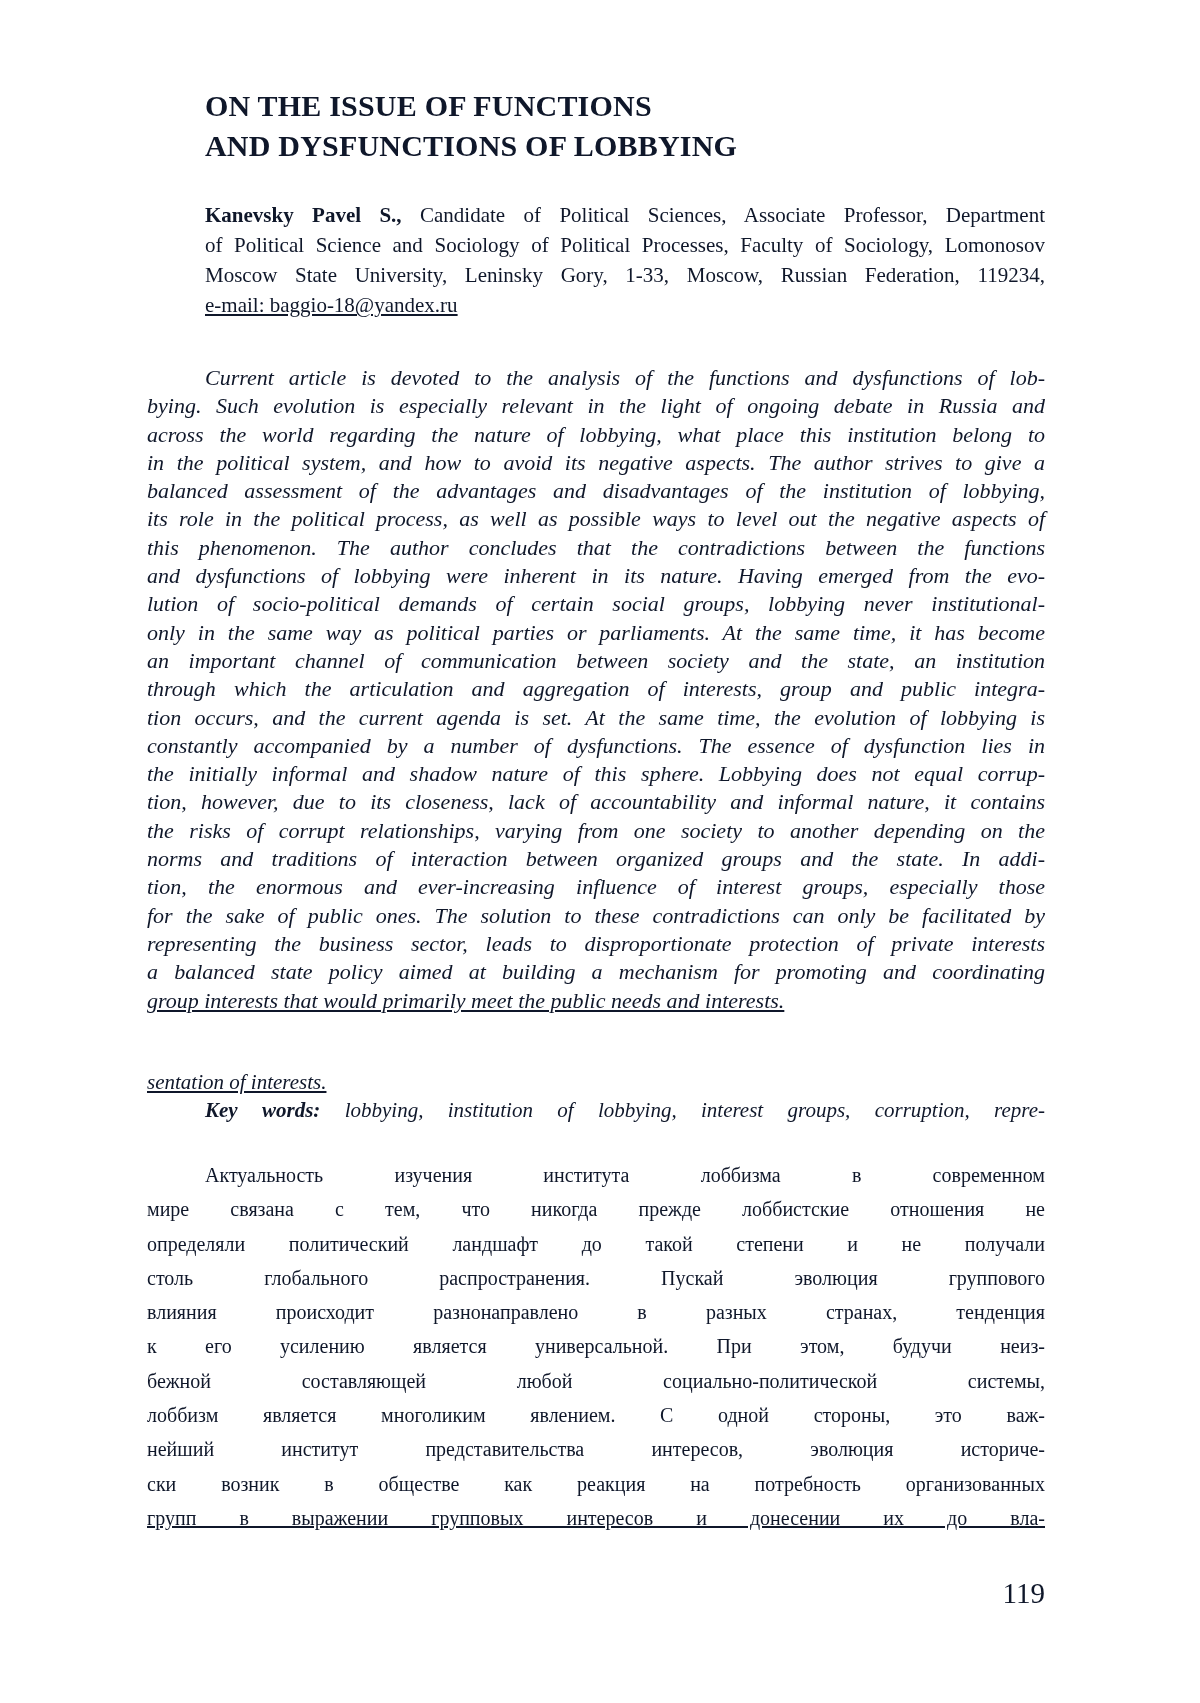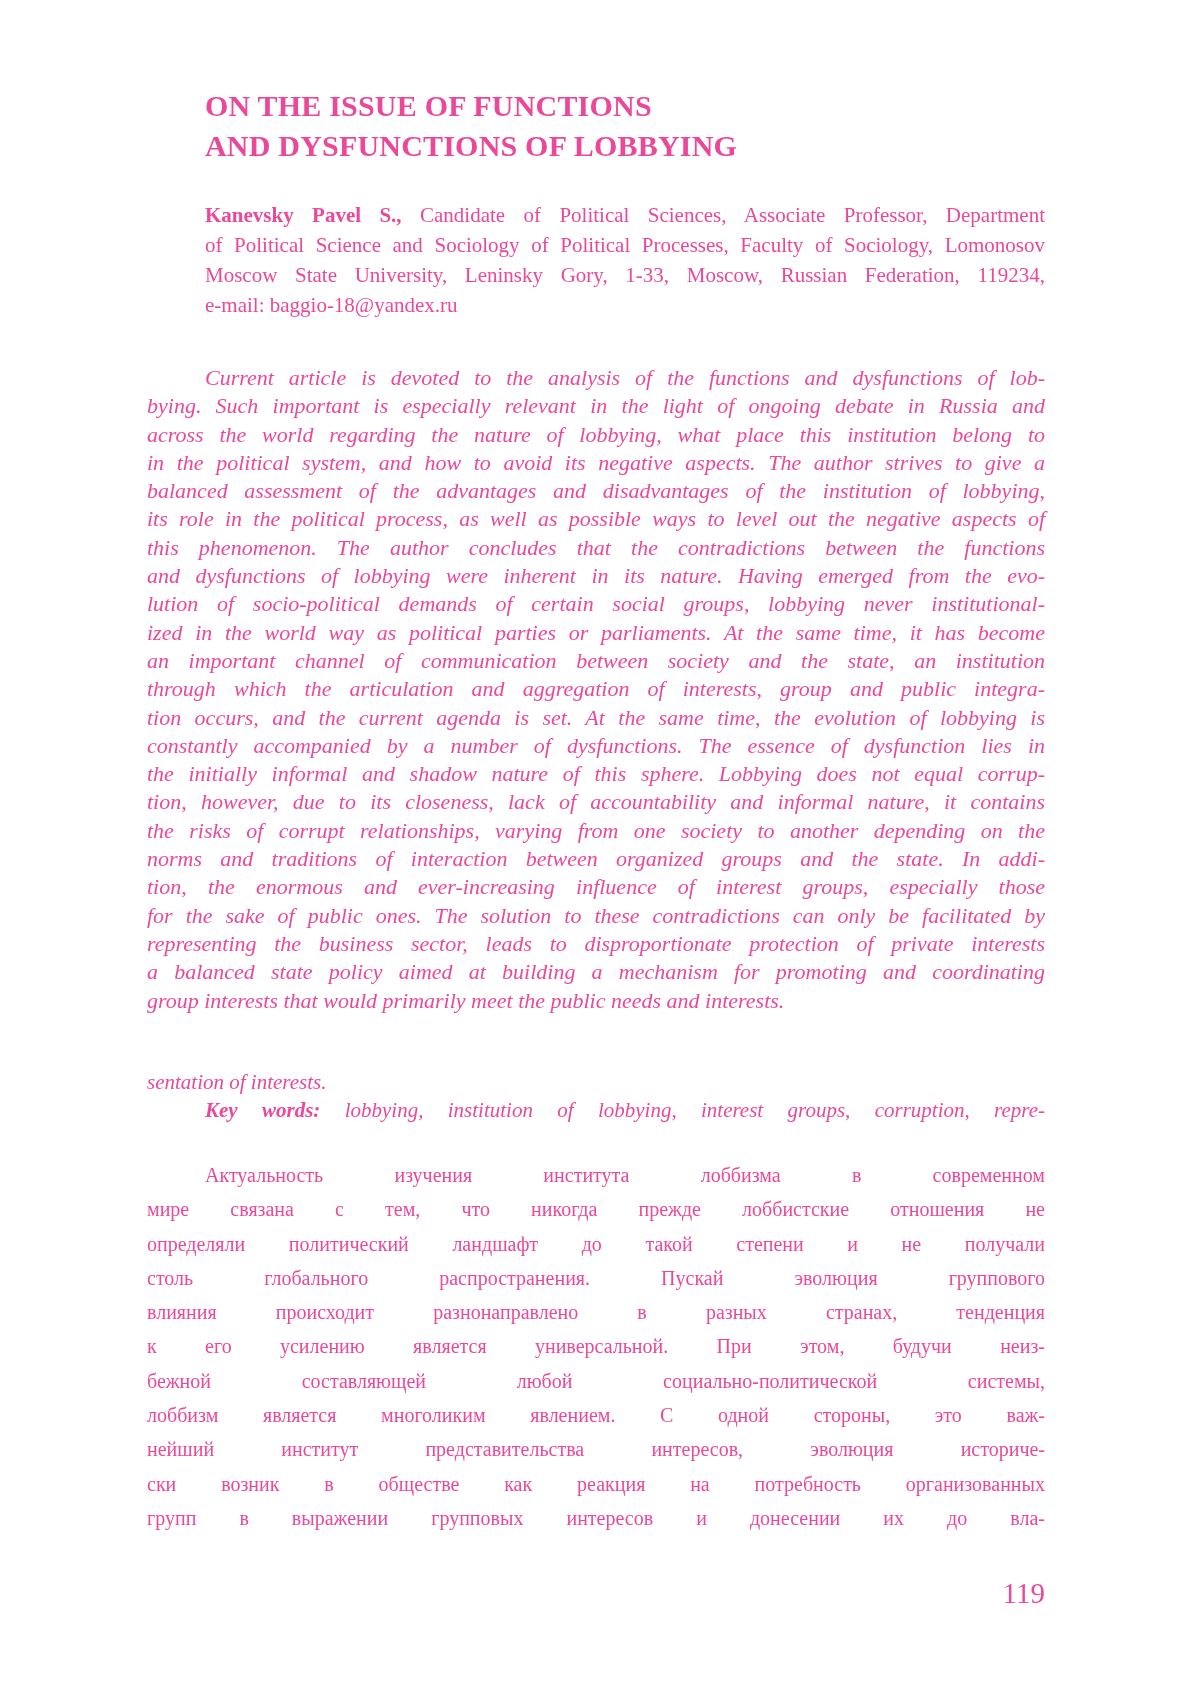--- a/index.html
+++ b/index.html
@@ -5,21 +5,21 @@
   html, body {
     margin: 0;
     padding: 0;
     background: #ffffff;
   }
   .page {
     position: relative;
     width: 1200px;
     height: 1703px;
     background: #ffffff;
-    color: #ec4899;
+    color: #0f172a;
     font-family: "Liberation Serif", "DejaVu Serif", serif;
     overflow: hidden;
   }
   .content {
     position: absolute;
     left: 147px;
     top: 0;
     width: 898px;
     height: 100%;
   }
@@ -73,21 +73,21 @@
     top: 1576px;
     right: 0;
     font-size: 29px;
     line-height: 34px;
     text-align: left;
   }
   .jline {
     text-align: justify;
     text-align-last: justify;
   }
-  .jline-last { text-align-last: left; }
+  .jline-last { text-align-last: left; text-decoration: underline; }
   .justify-all .jline-last { text-align-last: justify; }
   .indent-first > .jline:first-child { text-indent: 58px; }
   .bold { font-weight: bold; }
 </style>
 </head>
 <body>
 
 <div class="page">
   <div class="content">
 
@@ -101,29 +101,29 @@
       <div>
           <div class="jline">of Political Science and Sociology of Political Processes, Faculty of Sociology, Lomonosov</div>
           <div class="jline">Moscow State University, Leninsky Gory, 1-33, Moscow, Russian Federation, 119234,</div>
           <div class="jline jline-last">e-mail: baggio-18@yandex.ru</div>
         </div>
     </div>
 
     <div class="abstract">
       <div class="indent-first">
           <div class="jline">Current article is devoted to the analysis of the functions and dysfunctions of lob-</div>
-          <div class="jline">bying. Such important is especially relevant in the light of ongoing debate in Russia and</div>
+          <div class="jline">bying. Such evolution is especially relevant in the light of ongoing debate in Russia and</div>
           <div class="jline">across the world regarding the nature of lobbying, what place this institution belong to</div>
           <div class="jline">in the political system, and how to avoid its negative aspects. The author strives to give a</div>
           <div class="jline">balanced assessment of the advantages and disadvantages of the institution of lobbying,</div>
           <div class="jline">its role in the political process, as well as possible ways to level out the negative aspects of</div>
           <div class="jline">this phenomenon. The author concludes that the contradictions between the functions</div>
           <div class="jline">and dysfunctions of lobbying were inherent in its nature. Having emerged from the evo-</div>
           <div class="jline">lution of socio-political demands of certain social groups, lobbying never institutional-</div>
-          <div class="jline">ized in the world way as political parties or parliaments. At the same time, it has become</div>
+          <div class="jline">only in the same way as political parties or parliaments. At the same time, it has become</div>
           <div class="jline">an important channel of communication between society and the state, an institution</div>
           <div class="jline">through which the articulation and aggregation of interests, group and public integra-</div>
           <div class="jline">tion occurs, and the current agenda is set. At the same time, the evolution of lobbying is</div>
           <div class="jline">constantly accompanied by a number of dysfunctions. The essence of dysfunction lies in</div>
           <div class="jline">the initially informal and shadow nature of this sphere. Lobbying does not equal corrup-</div>
           <div class="jline">tion, however, due to its closeness, lack of accountability and informal nature, it contains</div>
           <div class="jline">the risks of corrupt relationships, varying from one society to another depending on the</div>
           <div class="jline">norms and traditions of interaction between organized groups and the state. In addi-</div>
           <div class="jline">tion, the enormous and ever-increasing influence of interest groups, especially those</div>
           <div class="jline">for the sake of public ones. The solution to these contradictions can only be facilitated by</div>

